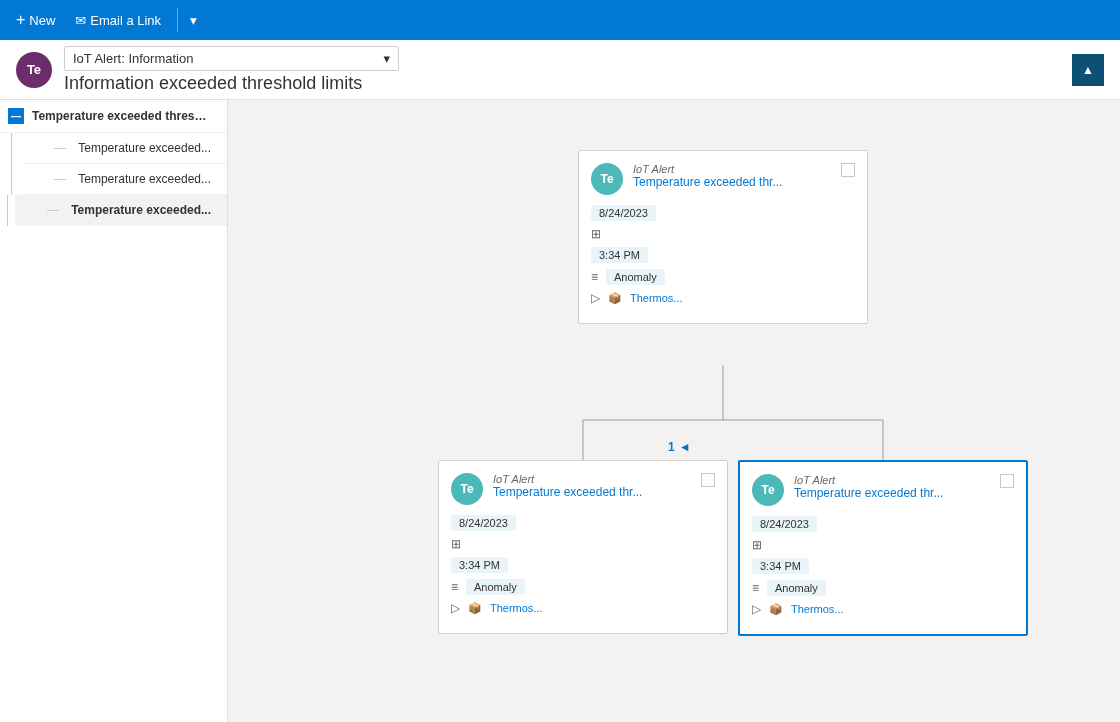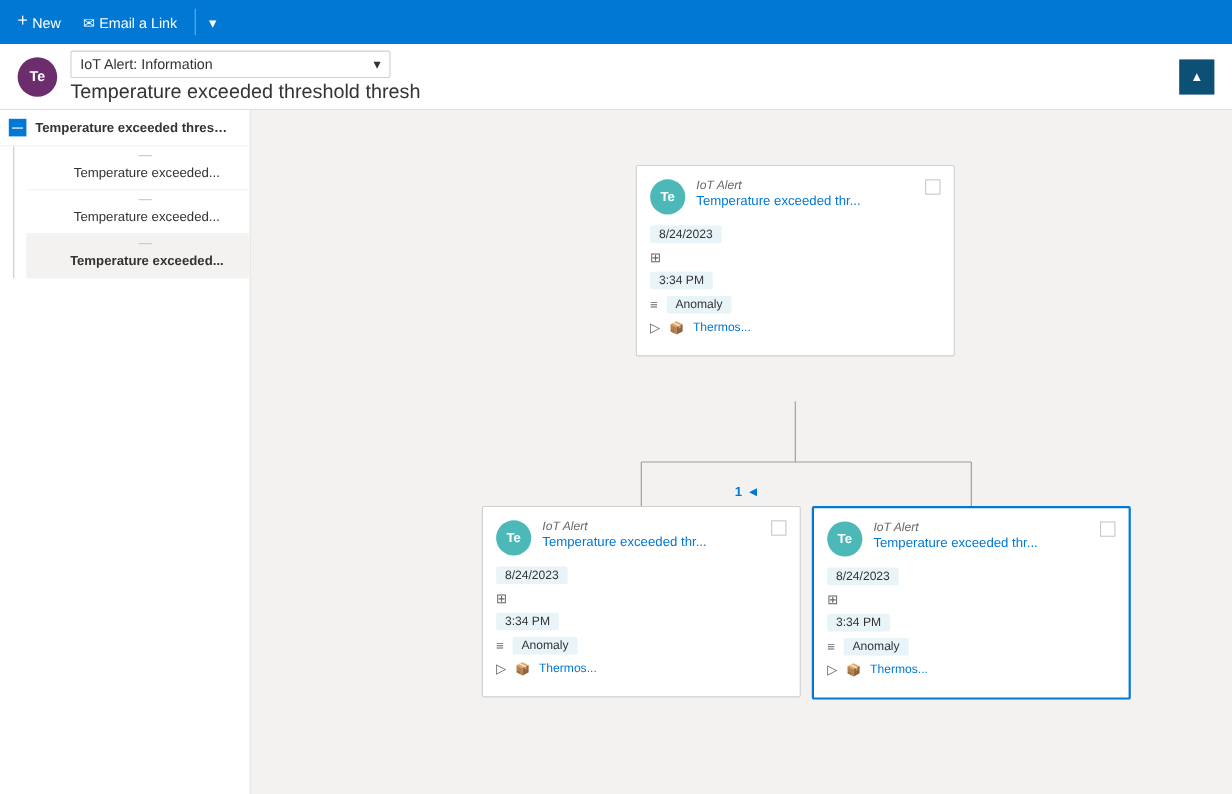--- a/index.html
+++ b/index.html
@@ -52,21 +52,21 @@
     .header-dropdown {
       border: 1px solid #d0d0d0;
       border-radius: 2px;
       padding: 4px 8px;
       font-size: 13px;
       color: #333;
       display: flex;
       align-items: flex-start;
       gap: 8px;
       cursor: pointer;
-      width: 291px;
+      width: 335px;
       background: white;
     }
     .header-title {
       font-size: 18px;
       color: #333;
       font-weight: 400;
       margin-top: 2px;
     }
     .header-collapse-btn {
       width: 32px; height: 32px;
@@ -106,21 +106,21 @@
     .sidebar-item.active {
       font-weight: 700;
       background: #f3f2f1;
     }
     .sidebar-item.level0 {
       font-weight: 600;
       display: flex;
       align-items: center;
       padding-left: 8px;
     }
-    .sidebar-item.level1 { padding-left: 32px; flex-direction: column; }
+    .sidebar-item.level1 { padding-left: 32px; }
     .sidebar-collapse-icon {
       width: 16px; height: 16px;
       background: #0078d4;
       color: white;
       display: flex; align-items: center; justify-content: center;
       font-size: 10px;
       flex-shrink: 0;
     }
     .sidebar-dash {
       display: inline-block;
@@ -254,21 +254,21 @@
 
 <div class="header">
   <div class="avatar">
     <span>Te</span>
   </div>
   <div class="header-info">
     <div class="header-dropdown">
       <span>IoT Alert: Information</span>
       <span style="margin-left:auto;">▾</span>
     </div>
-    <div class="header-title">Temperature exceeded threshold thresh</div>
+    <div class="header-title">Information exceeded threshold limits</div>
   </div>
   <button class="header-collapse-btn">
     <span>▲</span>
   </button>
 </div>
 
 <div class="main">
 
   <div class="sidebar">
 

